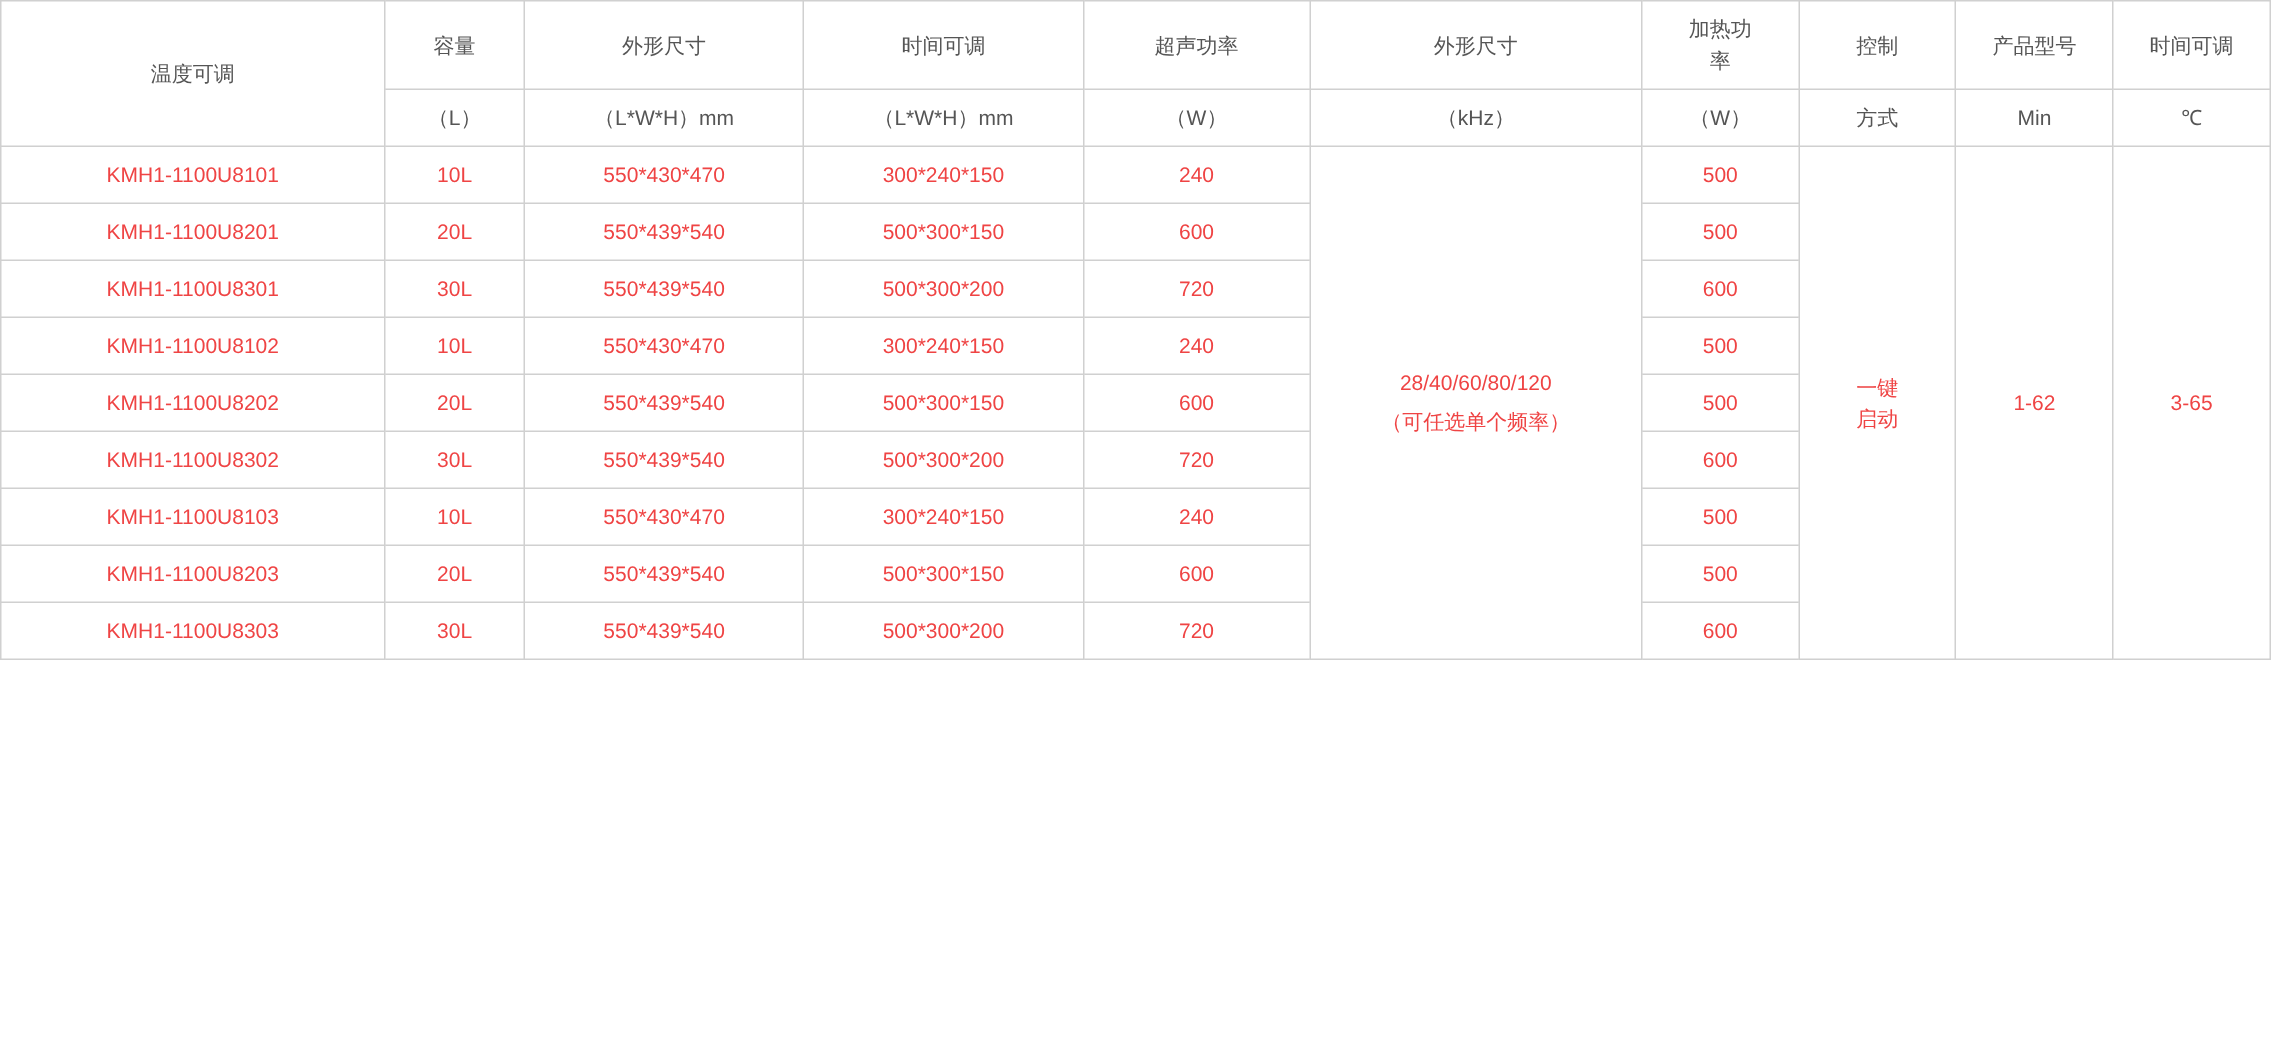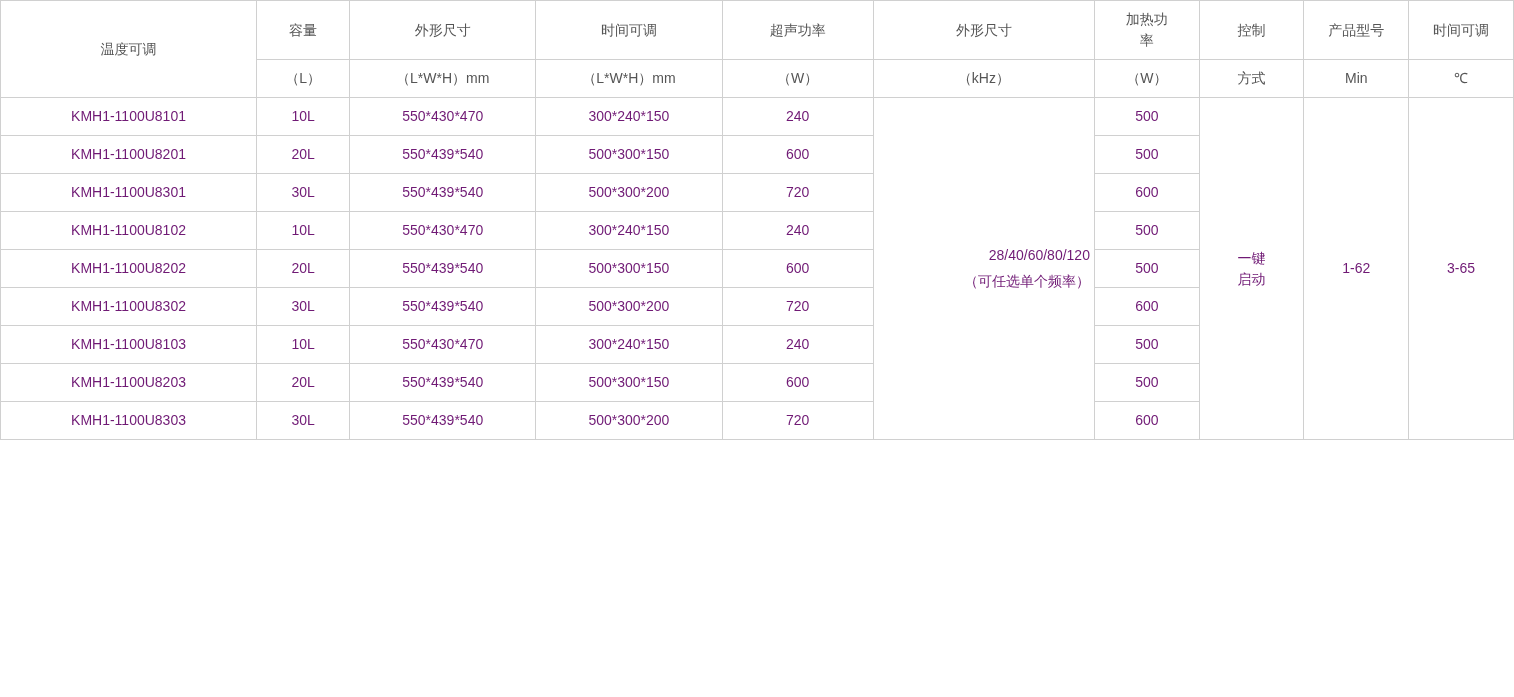--- a/index.html
+++ b/index.html
@@ -27,21 +27,21 @@
       padding: 8px 4px;
       line-height: 1.5;
     }
     thead tr th {
       background: #fff;
       font-weight: normal;
       color: #555;
     }
     tbody tr td {
       background: #fff;
-      color: #701a75;
+      color: #ef4444;
     }
     
     col.col-model   { width: 220px; }
     col.col-cap     { width: 80px; }
     col.col-outer   { width: 160px; }
     col.col-inner   { width: 160px; }
     col.col-upower  { width: 130px; }
     col.col-ufreq   { width: 190px; }
     col.col-hpower  { width: 90px; }
     col.col-ctrl    { width: 90px; }
@@ -131,21 +131,21 @@
       </tr>
     </thead>
     <tbody id="table-body">
 
     <tr>
           <td>KMH1-1100U8101</td>
           <td>10L</td>
           <td>550*430*470</td>
           <td>300*240*150</td>
           <td>240</td>
-          <td rowspan="9" style="line-height: 1.8; text-align: right;">28/40/60/80/120<br>（可任选单个频率）</td>
+          <td rowspan="9" style="line-height: 1.8;">28/40/60/80/120<br>（可任选单个频率）</td>
           <td>500</td>
           <td rowspan="9">一键<br>启动</td>
           <td rowspan="9">1-62</td>
           <td rowspan="9">3-65</td>
         </tr>
         <tr>
           <td>KMH1-1100U8201</td>
           <td>20L</td>
           <td>550*439*540</td>
           <td>500*300*150</td>

